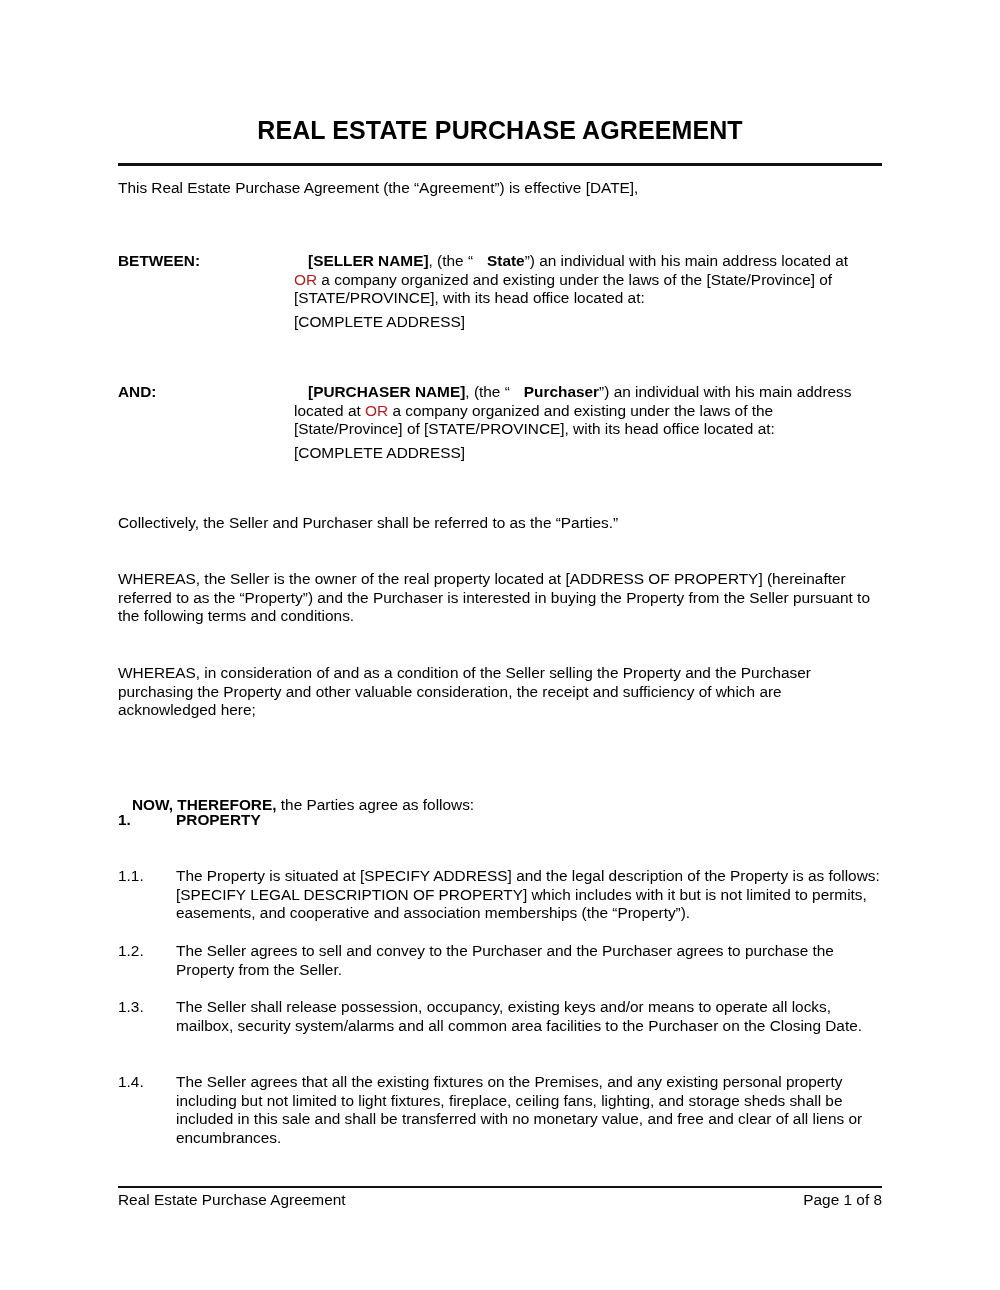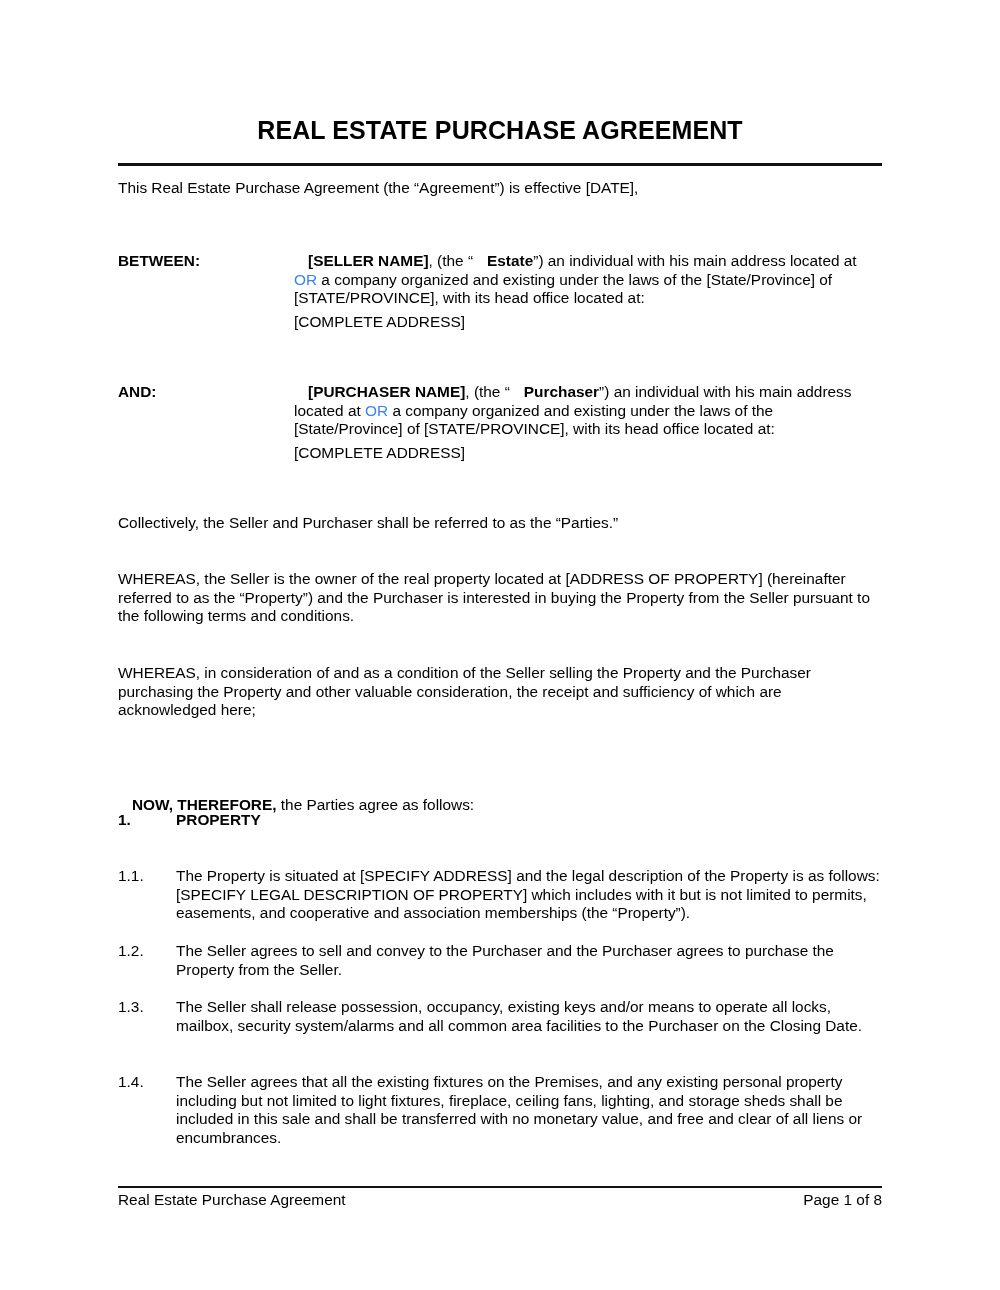--- a/index.html
+++ b/index.html
@@ -10,21 +10,21 @@
     .page { position: absolute; left: 118px; width: 764px; top: 0; }
     .title {
       position: absolute; top: 116px; left: 0; width: 764px; text-align: center;
       font-weight: bold; font-size: 25px; letter-spacing: 0.1px; margin: 0;
     }
     .title-rule { position: absolute; top: 163px; left: 0; width: 764px; height: 3px; background: #111; }
     .p { position: absolute; left: 0; width: 764px; line-height: 18.6px; margin: 0; }
     .label { position: absolute; left: 0; font-weight: bold; line-height: 18.6px; }
     .party { position: absolute; left: 176px; width: 590px; line-height: 18.6px; }
     .party .addr { margin-top: 5px; }
-    .or { color: #3b82f6; }
+    .or { color: #b91c1c; }
     b { font-weight: bold; padding-left: 14px; }
     .sec { position: absolute; left: 0; font-weight: bold; line-height: 18.6px; }
     .sec .num { display: inline-block; width: 58px; }
     .clause { position: absolute; left: 0; width: 764px; line-height: 18.6px; }
     .clause .num { position: absolute; left: 0; top: 0; }
     .clause .txt { margin-left: 58px; display: block; }
     .footer-rule { position: absolute; top: 1186px; left: 0; width: 764px; height: 1.5px; background: #111; }
     .footer-left { position: absolute; top: 1191px; left: 0; line-height: 18px; }
     .footer-right { position: absolute; top: 1191px; right: 0; line-height: 18px; }
   </style>
@@ -33,21 +33,21 @@
 
 <div class="page">
   <h1 class="title">REAL ESTATE PURCHASE AGREEMENT</h1>
   <div class="title-rule"></div>
 
   <p class="p" style="top:179px;">This Real Estate Purchase Agreement (the “Agreement”) is effective [DATE],</p>
 
   <div class="label" style="top:252px;">BETWEEN:</div>
   <div class="party" style="top:252px;">
     <div>
-      <b>[SELLER NAME]</b><span>, (the “</span><b>Estate</b><span>”) an individual with his main address located at </span><br><span class="or">OR</span><span> a company organized and existing under the laws of the [State/Province] of [STATE/PROVINCE], with its head office located at:</span>
+      <b>[SELLER NAME]</b><span>, (the “</span><b>State</b><span>”) an individual with his main address located at </span><br><span class="or">OR</span><span> a company organized and existing under the laws of the [State/Province] of [STATE/PROVINCE], with its head office located at:</span>
     </div>
     <div class="addr">[COMPLETE ADDRESS]</div>
   </div>
 
   <div class="label" style="top:383px;">AND:</div>
   <div class="party" style="top:383px;">
     <div>
       <b>[PURCHASER NAME]</b><span>, (the “</span><b>Purchaser</b><span>”) an individual with his main address located at </span><span class="or">OR</span><span> a company organized and existing under the laws of the [State/Province] of [STATE/PROVINCE], with its head office located at:</span>
     </div>
     <div class="addr">[COMPLETE ADDRESS]</div>

